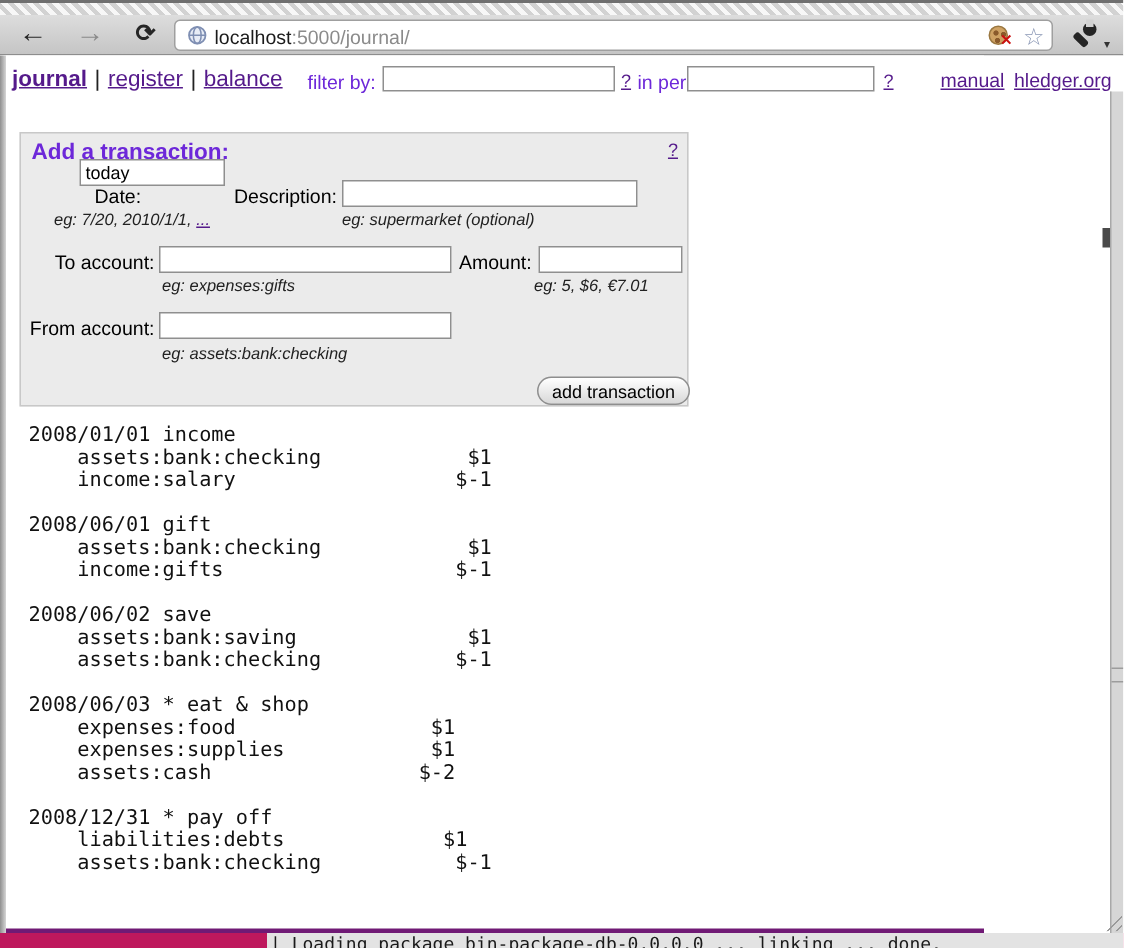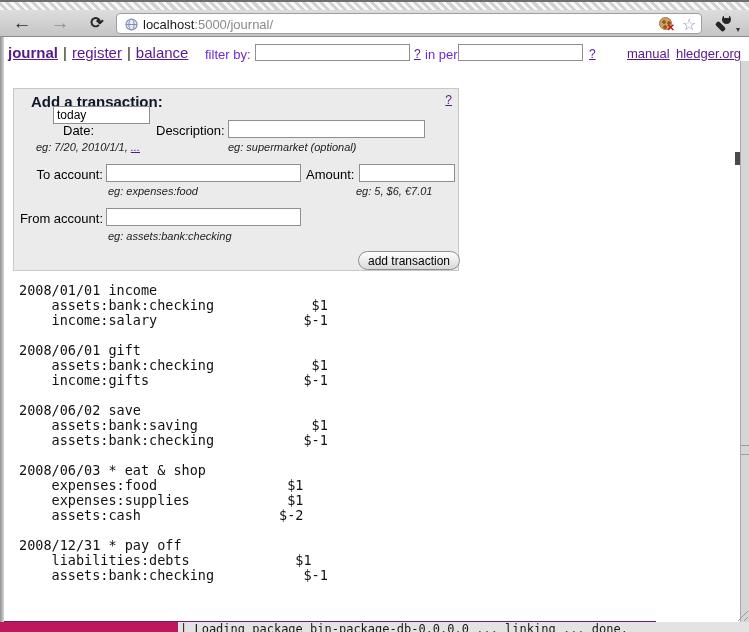--- a/index.html
+++ b/index.html
@@ -45,28 +45,28 @@
   a.plink { color:#551a8b; text-decoration:underline; cursor:pointer; }
   .navlinks { position:absolute; left:8px; top:7px; font-size:15px; white-space:nowrap; color:#222; }
   .navlinks .active { font-weight:bold; }
   .sep { color:#222; text-decoration:none; padding:0 5px; }
   .flabel { position:absolute; top:10px; font-size:13px; color:#6d28d9; }
   .ninput { position:absolute; top:7px; height:17px; border:1px solid #8f8f8f; background:#fff; font-size:12px; padding:0 3px; }
   .qmark { position:absolute; top:10px; font-size:12px; }
   .rlink { position:absolute; top:9px; font-size:13px; }
 
   
-  .page { position:absolute; left:0; top:37px; width:656px; height:585px; background:#fff; border-bottom:1px solid #701a75; }
+  .page { position:absolute; left:0; top:37px; width:656px; height:585px; background:#fff; border-bottom:3px solid #701a75; }
   .left-edge { position:absolute; left:0; top:37px; width:4px; height:585px;
     background:linear-gradient(to right,#8f8f8f,#d6d6d6); }
 
   
   .addform { position:absolute; left:13px; top:51px; width:446px; height:183px;
     background:#ebebeb; border:1px solid #c8c8c8; }
-  .ftitle { position:absolute; left:7px; top:4px; font-size:15px; font-weight:bold; color:#0f172a;margin-left:10px; }
+  .ftitle { position:absolute; left:7px; top:4px; font-size:15px; font-weight:bold; color:#6d28d9; }
   .fhelp { position:absolute; right:6px; top:4px; font-size:12px; }
   .flbl { position:absolute; font-size:13px; color:#000; }
   .finput { position:absolute; height:18px; border:1px solid #8f8f8f; background:#fff; font-size:12px; padding:0 3px;
     font-family:"Liberation Sans", sans-serif; }
   .hint { position:absolute; font-size:11px; font-style:italic; color:#222; white-space:nowrap; }
   .hint a { font-style:italic; }
   .submitbtn { position:absolute; left:344px; top:162px; width:102px; height:19px;
     border:1px solid #8e8e8e; border-radius:10px; background:linear-gradient(#ffffff,#d8d8d8);
     font-size:12px; color:#000; font-family:"Liberation Sans", sans-serif; }
 
@@ -148,21 +148,21 @@
       <input class="finput" style="left: 39px; top: 17px; width: 97px;" value="today">
       <span class="flbl" style="left:142px; top:34px;">Description:</span>
       <input class="finput" style="left: 214px; top: 31px; width: 197px;">
       <span class="hint" style="left:22px; top:52px;text-align:center;"><span>eg: 7/20, 2010/1/1, </span><a class="plink">...</a></span>
       <span class="hint" style="left:214px; top:52px;">eg: supermarket (optional)</span>
 
       <span class="flbl" style="left:0; top:78px; width:89px; text-align:right;">To account:</span>
       <input class="finput" style="left: 92px; top: 75px; width: 195px;">
       <span class="flbl" style="left:292px; top:78px;">Amount:</span>
       <input class="finput" style="left: 345px; top: 75px; width: 96px;">
-      <span class="hint" style="left:94px; top:96px;">eg: expenses:food</span>
+      <span class="hint" style="left:94px; top:96px;">eg: expenses:gifts</span>
       <span class="hint" style="left:342px; top:96px;">eg: 5, $6, €7.01</span>
 
       <span class="flbl" style="left:0; top:122px; width:89px; text-align:right;">From account:</span>
       <input class="finput" style="left: 92px; top: 119px; width: 195px;">
       <span class="hint" style="left:94px; top:141px;">eg: assets:bank:checking</span>
 
       <button class="submitbtn">add transaction</button>
     </div>
 
     <pre class="journal">2008/01/01 income

